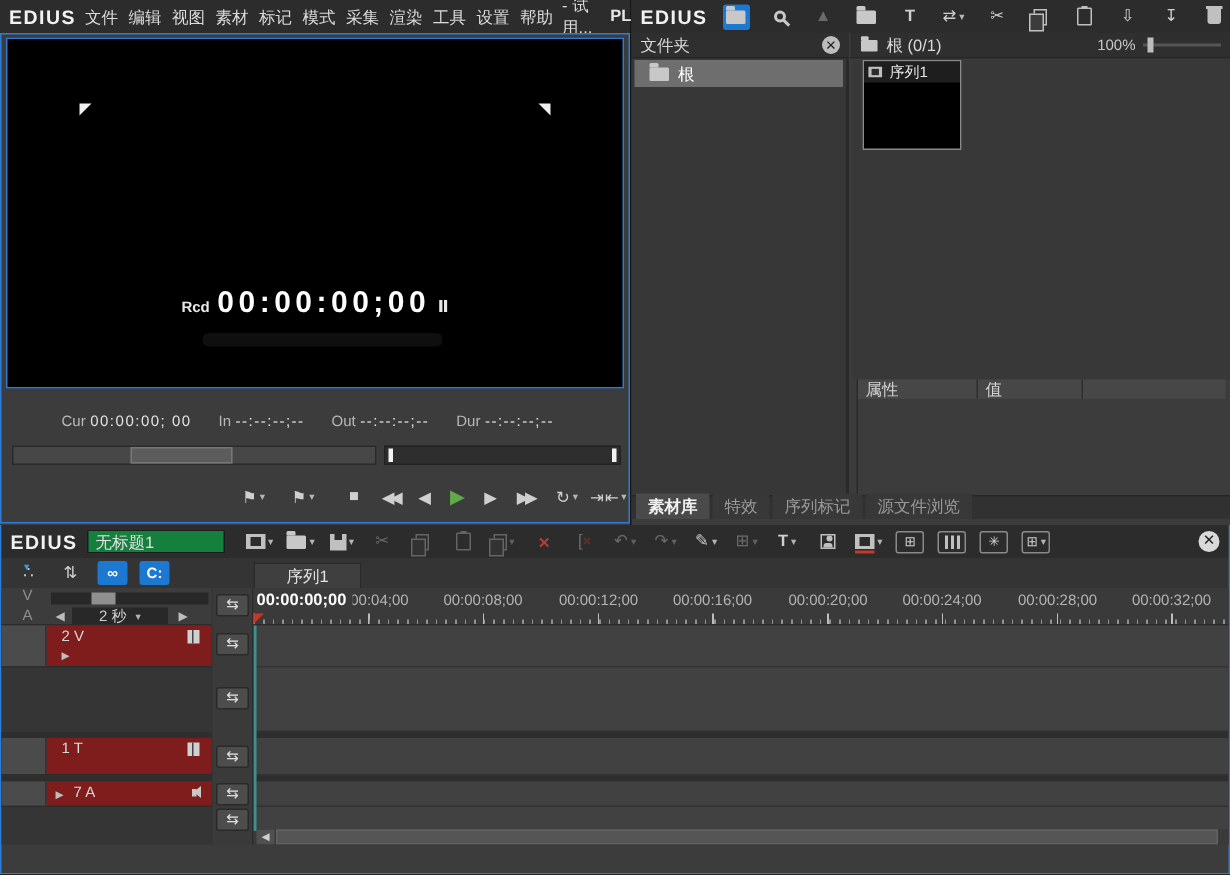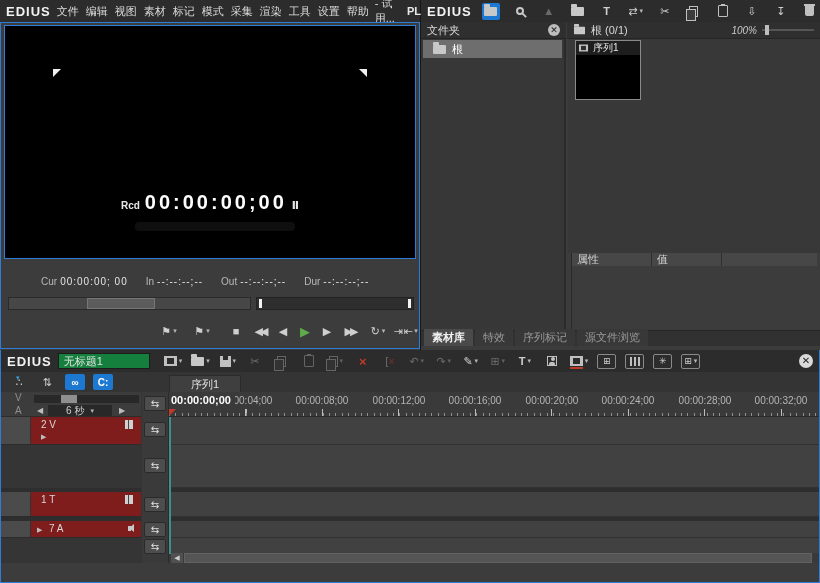--- a/index.html
+++ b/index.html
@@ -275,21 +275,21 @@
 
     <div class="phead ph-l">
       <span>文件夹</span>
       <div class="spacer"></div>
       <span class="xsm">✕</span>
     </div>
     <div class="phead ph-r">
       <span class="i-folder" style="transform:scale(0.85);"></span>
       <span>根 (0/1)</span>
       <div class="spacer"></div>
-      <span style="font-size:10px;color:#c8c8c8;font-style:italic;">100%</span>
+      <span style="font-size:10px;color:#c8c8c8;">100%</span>
       <span style="position:relative;width:52px;height:10px;">
         <span style="position:absolute;left:0;right:0;top:4px;height:2px;background:#555;"></span>
         <span style="position:absolute;left:3px;top:0;width:4px;height:10px;background:#bdbdbd;"></span>
       </span>
     </div>
 
     <div class="folders">
       <div class="rootrow">
         <span class="i-folder"></span>
         <span>根</span>
@@ -423,21 +423,21 @@
     <div class="tlbody">
 
       <div class="va">
         <span class="vl">V</span>
         <span class="al">A</span>
         <div class="vslider">
             <div class="vt"></div>
           </div>
         <span class="arrbtn" style="left:33px;">◀</span>
         <div class="scalebox">
-          <span>6 秒</span>
+          <span>2 秒</span>
           <span class="dd">▾</span>
         </div>
         <span class="arrbtn" style="left:115px;">▶</span>
       </div>
 
       <div class="hdr" style="top:25px;height:28px;">
         <div class="strip"></div>
         <span class="lab">2 V</span>
         <span class="ico i-clip"></span>
         <span class="exp" style="left:40px;top:16px;">▶</span>

